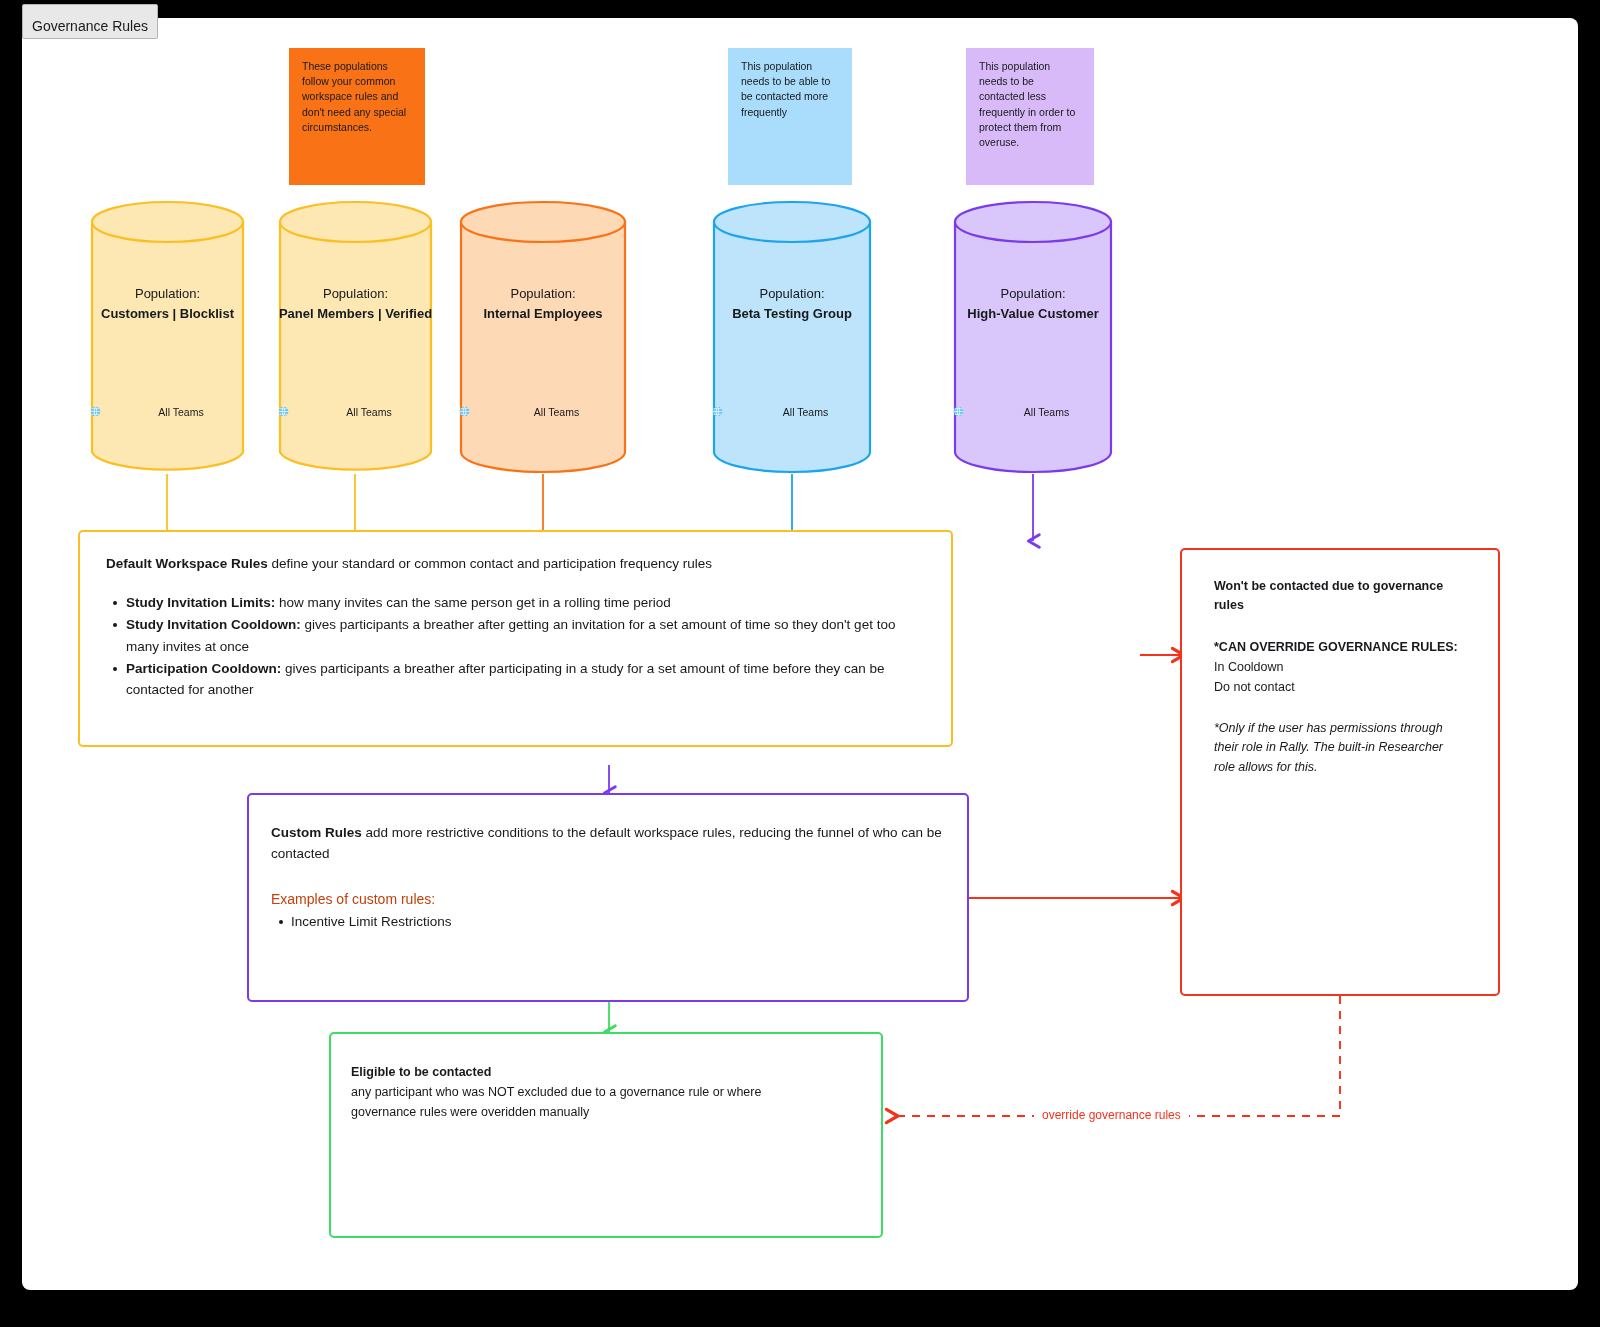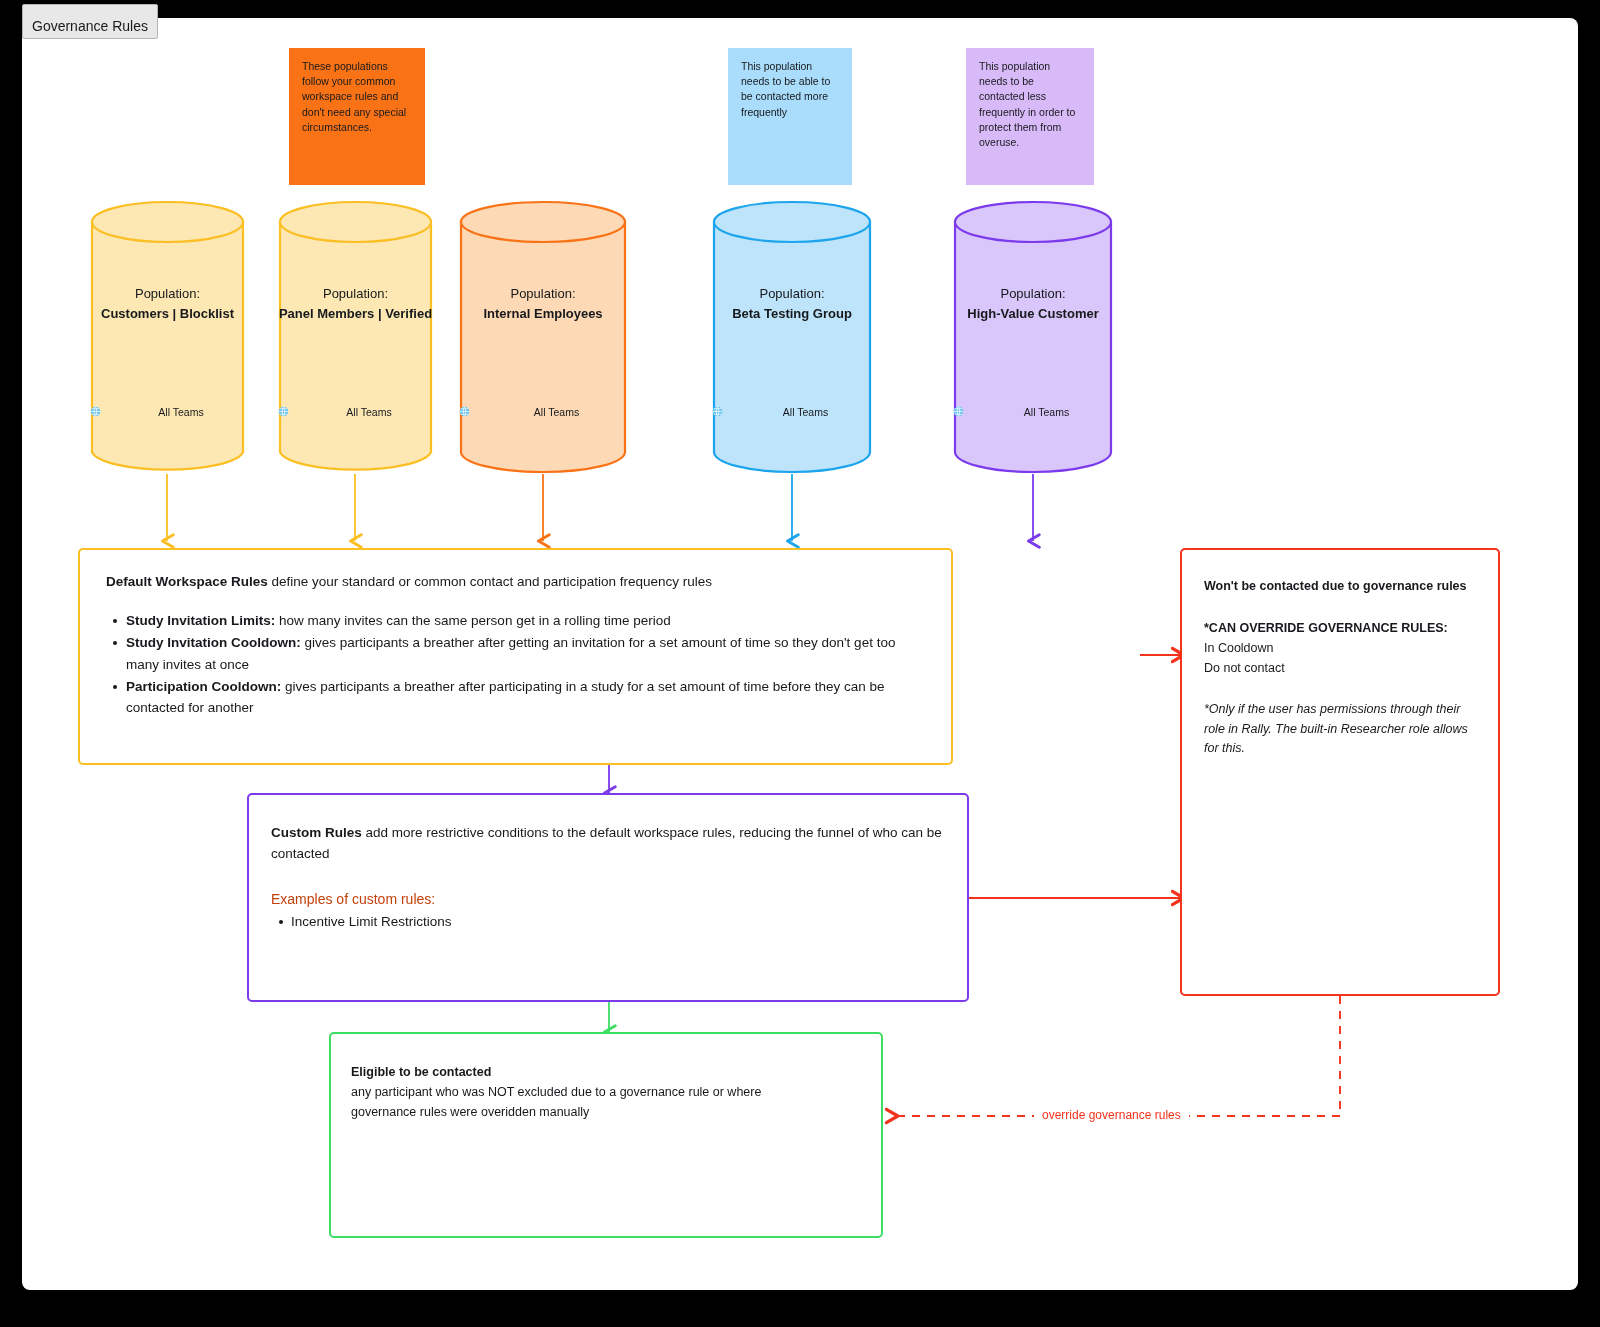--- a/index.html
+++ b/index.html
@@ -305,21 +305,21 @@
         <span class="globe">
           <svg viewBox="0 0 16 16" width="11" height="11">
               <circle cx="8" cy="8" r="7" fill="#68c3f0"></circle>
               <path d="M1 8h14M8 1c2.4 2.4 2.4 11.6 0 14M8 1C5.6 3.4 5.6 12.6 8 15M2.4 4h11.2M2.4 12h11.2" stroke="#fff" stroke-width="1" fill="none"></path>
             </svg>
         </span>
         <span>All Teams</span>
       </div>
     </div>
 
-    <div class="box" style="left:56px; top:530px; width:875px; height:217px; border:2.2px solid #fbbf24;">
+    <div class="box" style="left:56px; top:512px; width:875px; height:217px; border:2.2px solid #fbbf24;">
       <div class="box-inner">
         <div class="p-main">
           <b>Default Workspace Rules</b><span> define your standard or common contact and participation frequency rules</span>
         </div>
         <ul class="rules">
           <li><b>Study Invitation Limits:</b><span> how many invites can the same person get in a rolling time period</span></li>
           <li><b>Study Invitation Cooldown:</b><span> gives participants a breather after getting an invitation for a set amount of time so they don't get too many invites at once</span></li>
           <li><b>Participation Cooldown:</b><span> gives participants a breather after participating in a study for a set amount of time before they can be contacted for another</span></li>
         </ul>
       </div>
@@ -331,21 +331,21 @@
           <b>Custom Rules</b><span> add more restrictive conditions to the default workspace rules, reducing the funnel of who can be contacted</span>
         </div>
         <div class="cr-examples">Examples of custom rules:</div>
         <ul class="cr-list">
           <li>Incentive Limit Restrictions</li>
         </ul>
       </div>
     </div>
 
     <div class="box" style="left:1158px; top:530px; width:320px; height:448px; border:2.2px solid #f4331c;">
-      <div class="box-inner" style="padding:27px 22px;">
+      <div class="box-inner" style="padding:27px 32px;">
         <div class="rb-title">Won't be contacted due to governance rules</div>
 
 
         <div class="rb-sec">
           <div class="rb-sec-h">*CAN OVERRIDE GOVERNANCE RULES:</div>
           <div class="rb-line">In Cooldown</div>
           <div class="rb-line">Do not contact</div>
         </div>
 
         <div class="rb-note">*Only if the user has permissions through their role in Rally. The built-in Researcher role allows for this.</div>

